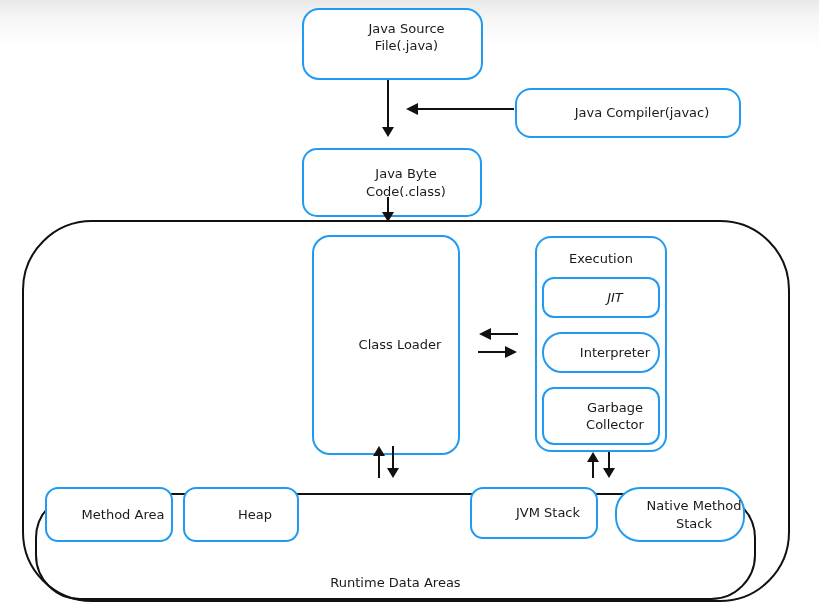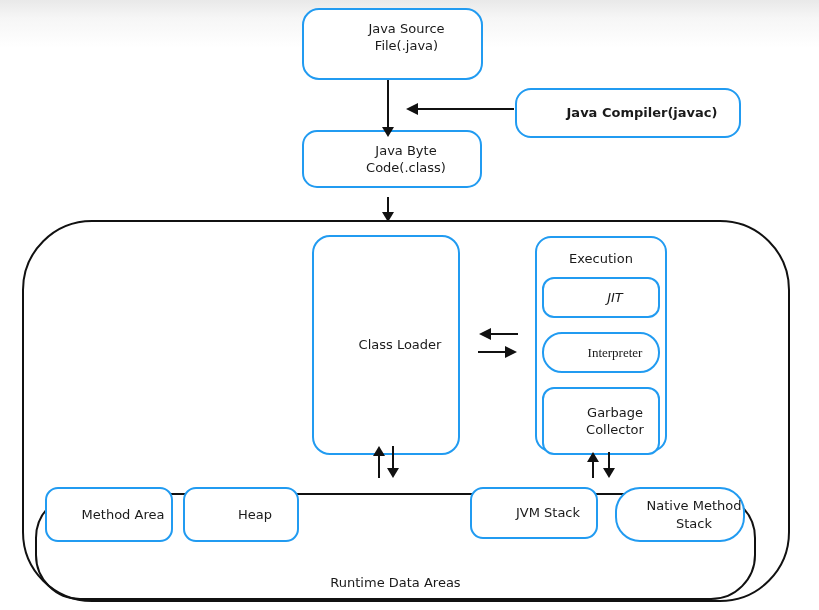--- a/index.html
+++ b/index.html
@@ -49,23 +49,23 @@
   .rt-label{position:absolute;left:0;right:0;bottom:7px;text-align:center;}
 </style>
 </head>
 <body>
 
 <div class="canvas">
 
   <div class="bluebox" style="left:302px;top:8px;width:181px;height:72px;border-radius:17px;padding-bottom:14px;">Java Source
 File(.java)</div>
 
-  <div class="bluebox" style="left:515px;top:88px;width:226px;height:50px;border-radius:16px;font-weight:bold;">Java Compiler(javac)</div>
+  <div class="bluebox" style="left:515px;top:88px;width:226px;height:50px;border-radius:16px;">Java Compiler(javac)</div>
 
-  <div class="bluebox" style="left:302px;top:130px;width:180px;height:58px;border-radius:15px;">Java Byte
+  <div class="bluebox" style="left:302px;top:148px;width:180px;height:69px;border-radius:15px;">Java Byte
 Code(.class)</div>
 
   <div>
     <div class="vshaft" style="left:387px;top:80px;height:48px;"></div>
     <div class="head-down" style="left:382px;top:127px;"></div>
   </div>
 
   <div>
     <div class="hshaft" style="left:416px;top:108px;width:98px;"></div>
     <div class="head-left" style="left:406px;top:103px;"></div>
@@ -76,22 +76,22 @@
     <div class="head-down" style="left:382px;top:212px;"></div>
   </div>
 
   <div class="blackbox" style="left:22px;top:220px;width:768px;height:382px;border-radius:70px;"></div>
 
   <div class="bluebox" style="left:312px;top:235px;width:148px;height:220px;border-radius:18px;">Class Loader</div>
 
   <div class="bluebox" style="left:535px;top:236px;width:132px;height:216px;border-radius:16px;align-items:flex-start;">
     <div class="exec-title label">Execution</div>
     <div class="bluebox" style="left:5px;top:39px;width:118px;height:41px;border-radius:12px;font-style:italic;">JIT</div>
-    <div class="bluebox" style="left:5px;top:94px;width:118px;height:41px;border-radius:20px;font-family:Liberation Serif, serif;">Interpreter</div>
-    <div class="bluebox" style="left:5px;top:149px;width:118px;height:68px;border-radius:12px;">Garbage
+    <div class="bluebox" style="left:5px;top:94px;width:118px;height:41px;border-radius:20px;">Interpreter</div>
+    <div class="bluebox" style="left:5px;top:149px;width:118px;height:58px;border-radius:12px;">Garbage
 Collector</div>
   </div>
 
   <div>
     <div class="hshaft" style="left:490px;top:333px;width:28px;"></div>
     <div class="head-left" style="left:479px;top:328px;"></div>
   </div>
   <div>
     <div class="hshaft" style="left:478px;top:351px;width:28px;"></div>
     <div class="head-right" style="left:505px;top:346px;"></div>

